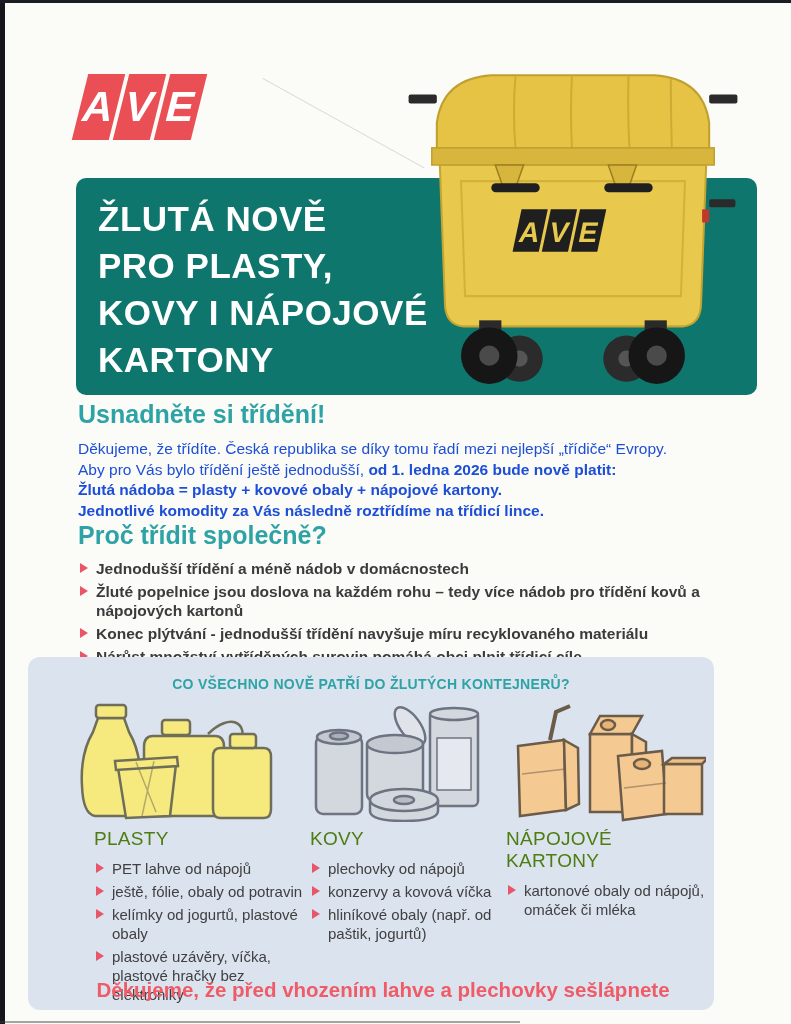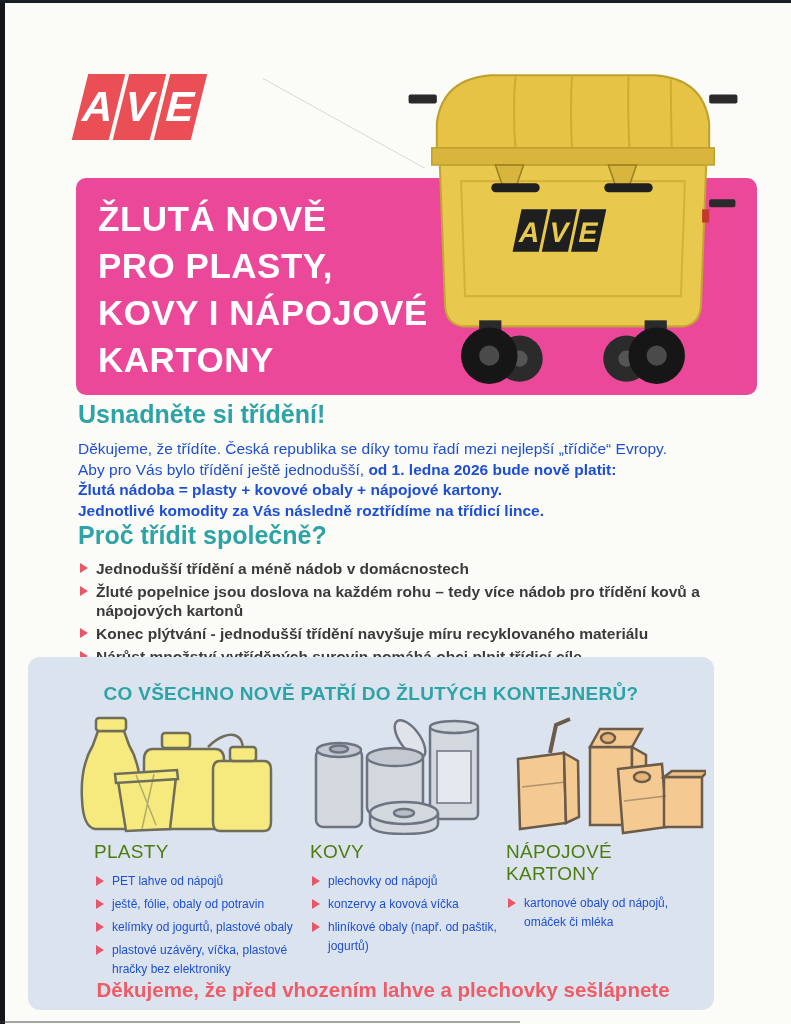--- a/index.html
+++ b/index.html
@@ -10,50 +10,50 @@
   .edge-top{position:absolute;left:0;top:0;width:791px;height:3px;background:#1a1d24;}
   .edge-bottom{position:absolute;left:0;bottom:1px;width:520px;height:2px;background:#3a3a3a;opacity:.45;}
   .crease{position:absolute;left:263px;top:78px;width:185px;height:1px;background:#d9d9d4;transform:rotate(29deg);transform-origin:left top;}
 
   
   .ave-logo{position:absolute;left:80px;top:74px;display:flex;}
   .ave-tile{width:37px;height:66px;background:#e94f54;transform:skewX(-14deg);margin-right:4px;
     display:flex;align-items:center;justify-content:center;color:#fff;font-weight:bold;font-size:42px;}
 
   
-  .banner{position:absolute;left:76px;top:178px;width:681px;height:217px;background:#ec4899;border-radius:10px;}
+  .banner{position:absolute;left:76px;top:178px;width:681px;height:217px;background:#0f766e;border-radius:10px;}
   .banner-text{padding:17px 0 0 22px;color:#fff;font-weight:bold;font-size:35px;line-height:47px;letter-spacing:.5px;}
 
   
   .container-photo{position:absolute;left:406px;top:50px;width:334px;height:348px;}
 
   
   .teal-heading{position:absolute;color:#2ea3a6;font-weight:bold;font-size:25px;}
   .h-intro{left:78px;top:400px;}
   .h-why{left:78px;top:521px;}
 
   .intro-text{position:absolute;left:78px;top:439px;width:680px;color:#1d4ed8;font-size:15.5px;line-height:20.5px;}
   .intro-line{white-space:nowrap;}
   .bold{font-weight:bold;}
 
   .bullets{position:absolute;left:78px;top:559px;width:655px;}
   .bullet{display:flex;color:#3b3b3b;font-size:15.5px;font-weight:bold;line-height:19px;margin-bottom:4px;}
   .arrow{flex:none;width:0;height:0;border-left:8px solid #e8566a;border-top:5px solid transparent;border-bottom:5px solid transparent;margin:4px 8px 0 2px;}
 
   
   .bluebox{position:absolute;left:28px;top:657px;width:686px;height:353px;background:#dbe3ef;border-radius:12px;}
-  .box-title{text-align:center;margin-top:26px;color:#2ea3a6;font-weight:bold;font-size:19px;letter-spacing:.3px;}
+  .box-title{text-align:center;margin-top:19px;color:#2ea3a6;font-weight:bold;font-size:14px;letter-spacing:.3px;}
   .cols{display:flex;padding:6px 0 0 30px;}
   .col1{width:250px;}
   .col2{width:188px;margin-left:2px;}
   .col3{width:200px;margin-left:8px;}
   .illo{height:124px;display:flex;align-items:flex-end;}
   .col-body1{padding-left:36px;}
   .col-heading{color:#4d7c0f;font-weight:normal;font-size:19px;margin:6px 0 9px 0;letter-spacing:.3px;}
-  .item{display:flex;color:#1d4ed8;font-size:12px;line-height:19px;margin-bottom:4px;}
+  .item{display:flex;color:#404040;font-size:15px;line-height:19px;margin-bottom:4px;}
   .item .arrow{margin-top:4px;}
   .box-footer{position:absolute;left:12px;bottom:6px;width:100%;text-align:center;color:#ef5b67;font-weight:bold;font-size:20.5px;line-height:28px;}
 </style>
 </head>
 <body>
 
 <div class="page">
   <div class="edge-left"></div>
   <div class="edge-top"></div>
   <div class="edge-bottom"></div>

